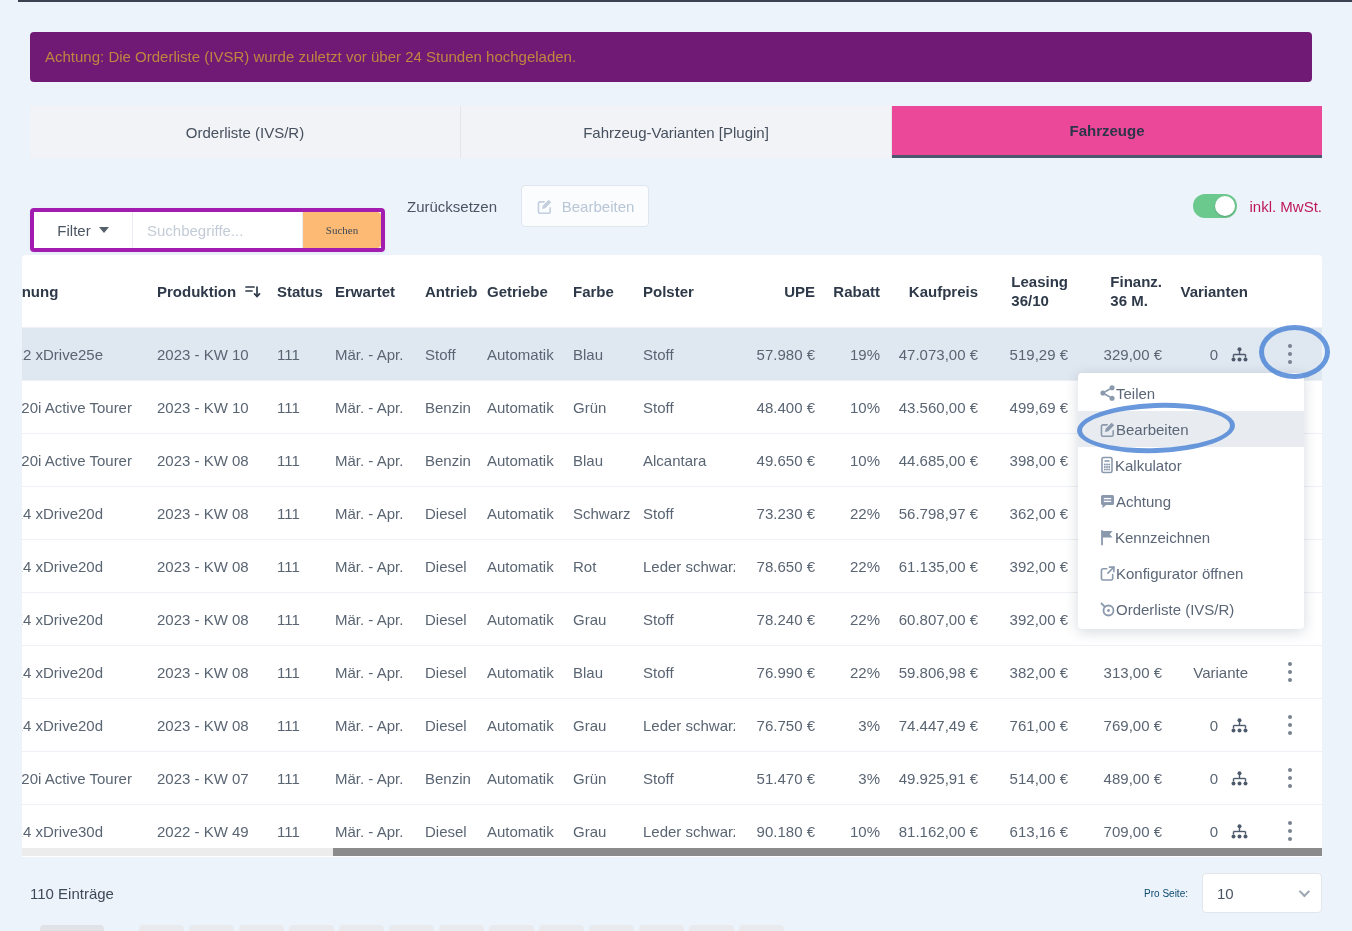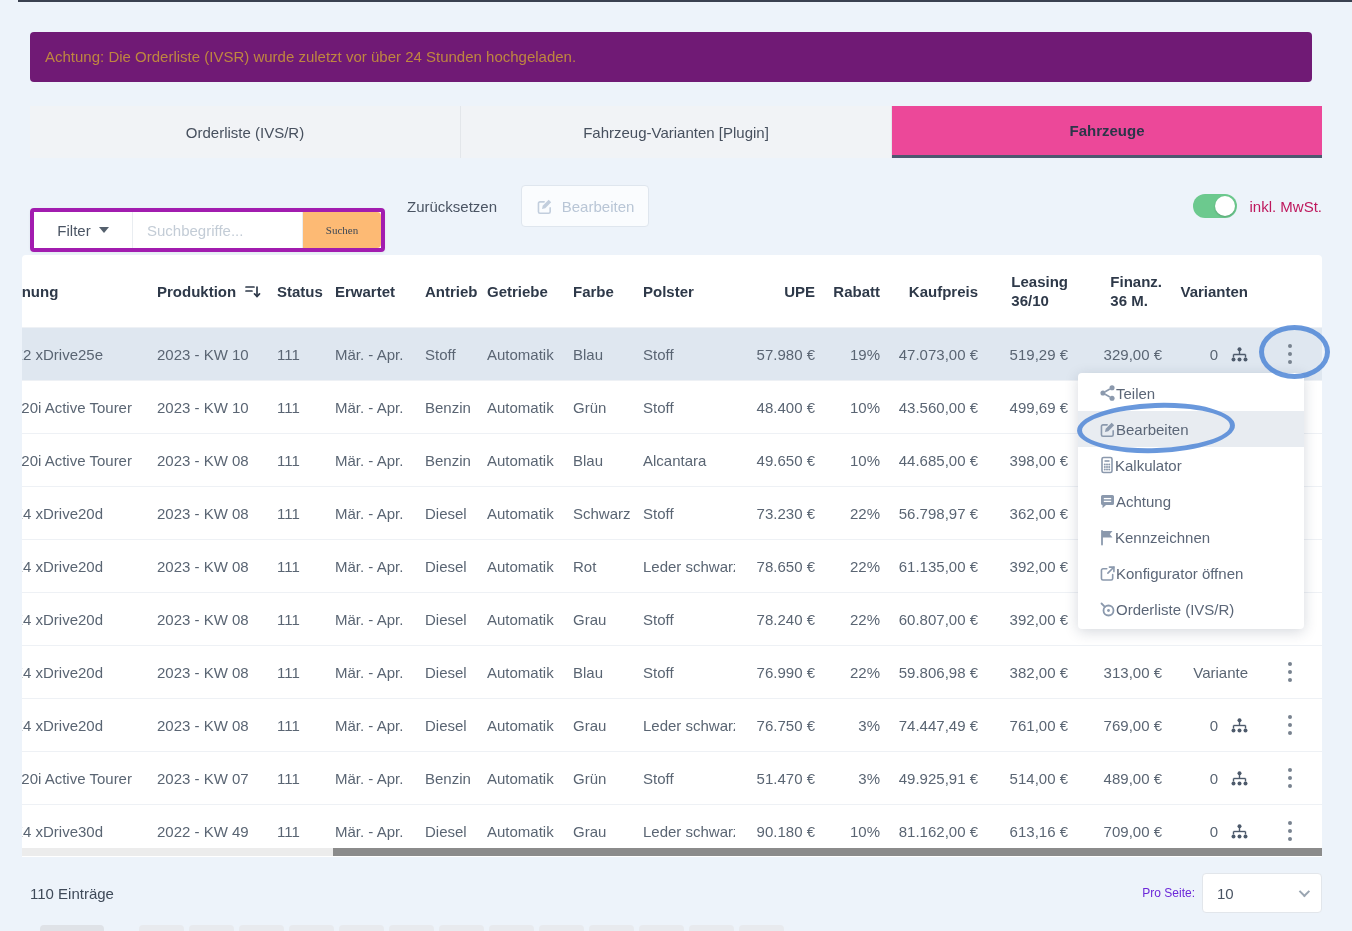--- a/index.html
+++ b/index.html
@@ -56,21 +56,21 @@
   .kebab { display:inline-flex; cursor:pointer; padding:4px 6px; }
 
   
   .hscroll-track { position:absolute; left:22px; top:848px; width:1300px; height:8px; background:#ececec; }
   .hscroll-thumb { position:absolute; left:311px; top:0; width:989px; height:8px; background:#8b8b8b; cursor:pointer; }
 
   
   .footer { position:absolute; left:30px; top:873px; width:1292px; height:40px; display:flex; align-items:center; }
   .entries { font-size:15px; color:#3f4a59; }
   .footer-spacer { flex:1; }
-  .per-page-label { font-size:12px; color:#6d28d9; margin-right:7px; }
+  .per-page-label { font-size:10px; color:#0c4a6e; margin-right:14px; }
   .per-page-select { width:120px; height:40px; background:#fff; border:1px solid #e2e6eb; border-radius:4px; display:flex;
                      align-items:center; padding:0 14px; font-size:15px; color:#4a5463; cursor:pointer; }
   .per-page-value { flex:1; }
   .chev { width:8px; height:8px; border-right:2px solid #9aa5b1; border-bottom:2px solid #9aa5b1; transform:rotate(45deg) translateY(-2px); }
 
   
   .pagination-peek { position:absolute; left:40px; top:925px; display:flex; gap:5px; }
   .peek-box { height:30px; border-radius:4px; background:#e8eaee; }
   .peek-box.first { width:64px; background:#dfe2e7; margin-right:30px; }
   .peek-box:not(.first){ width:45px; }

